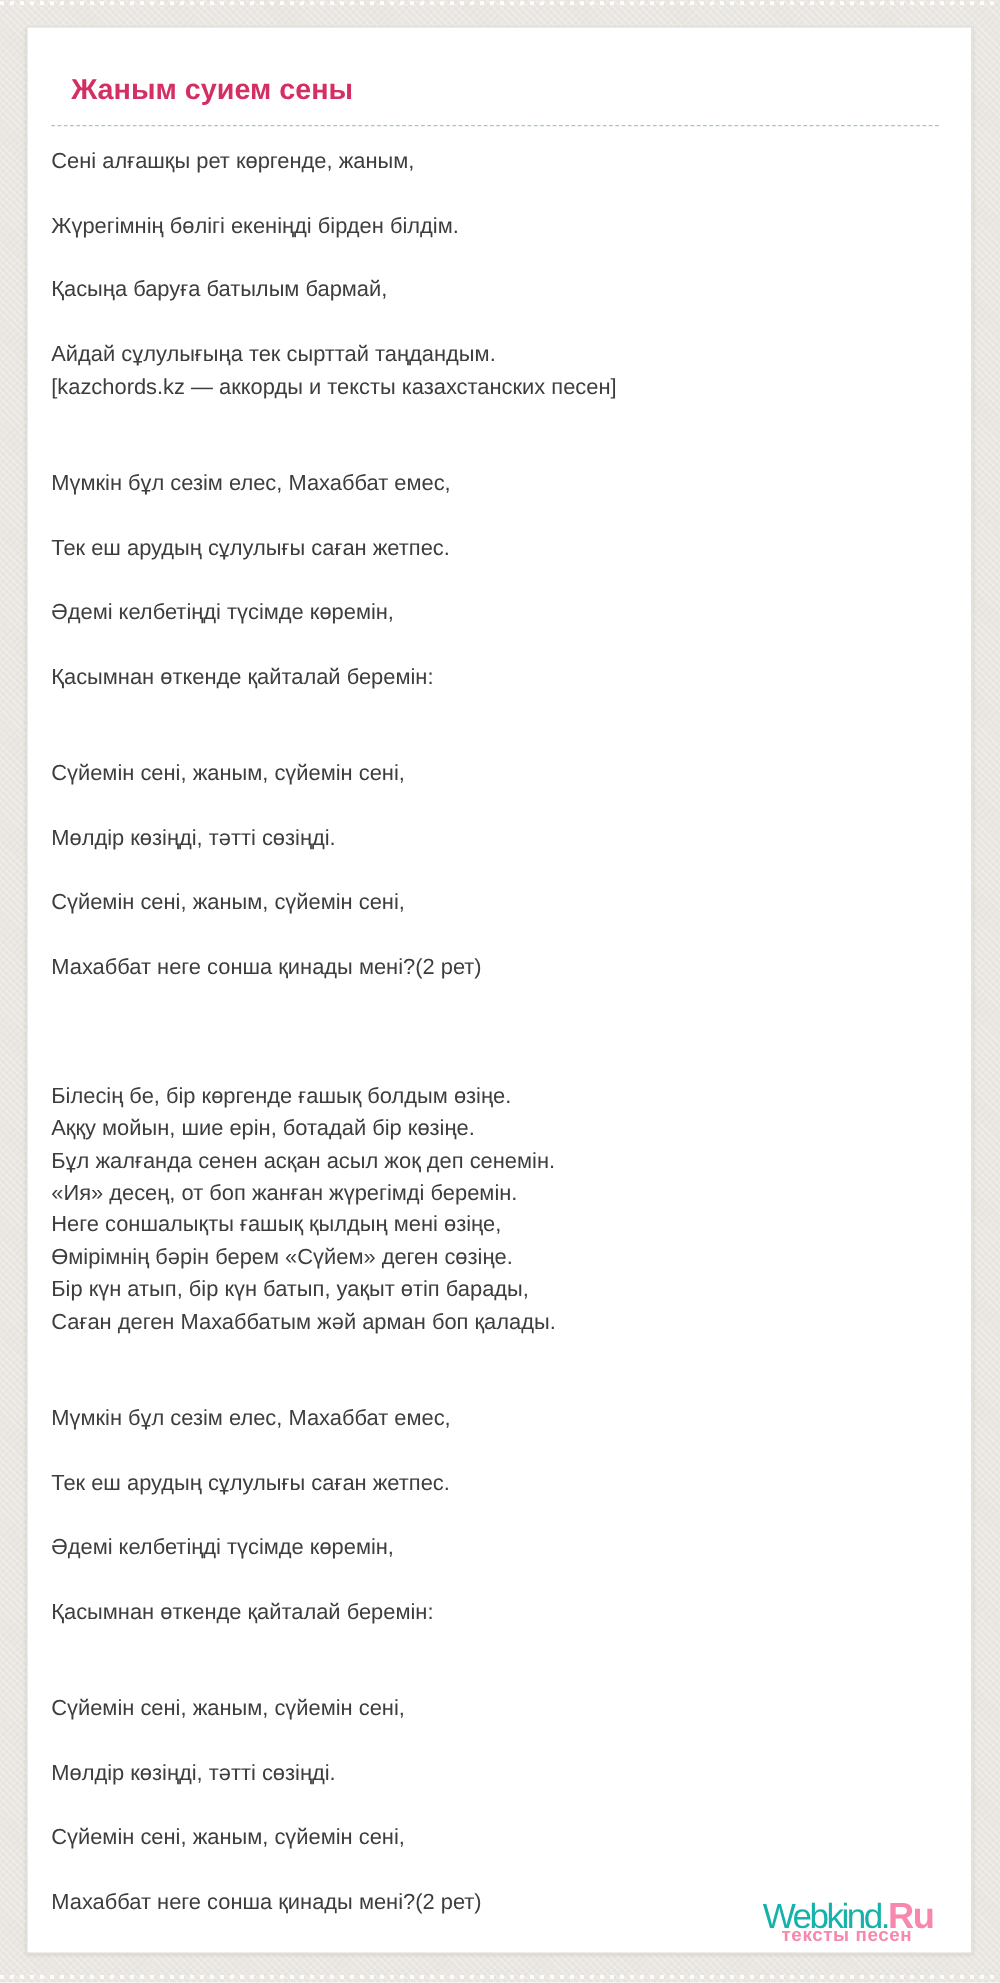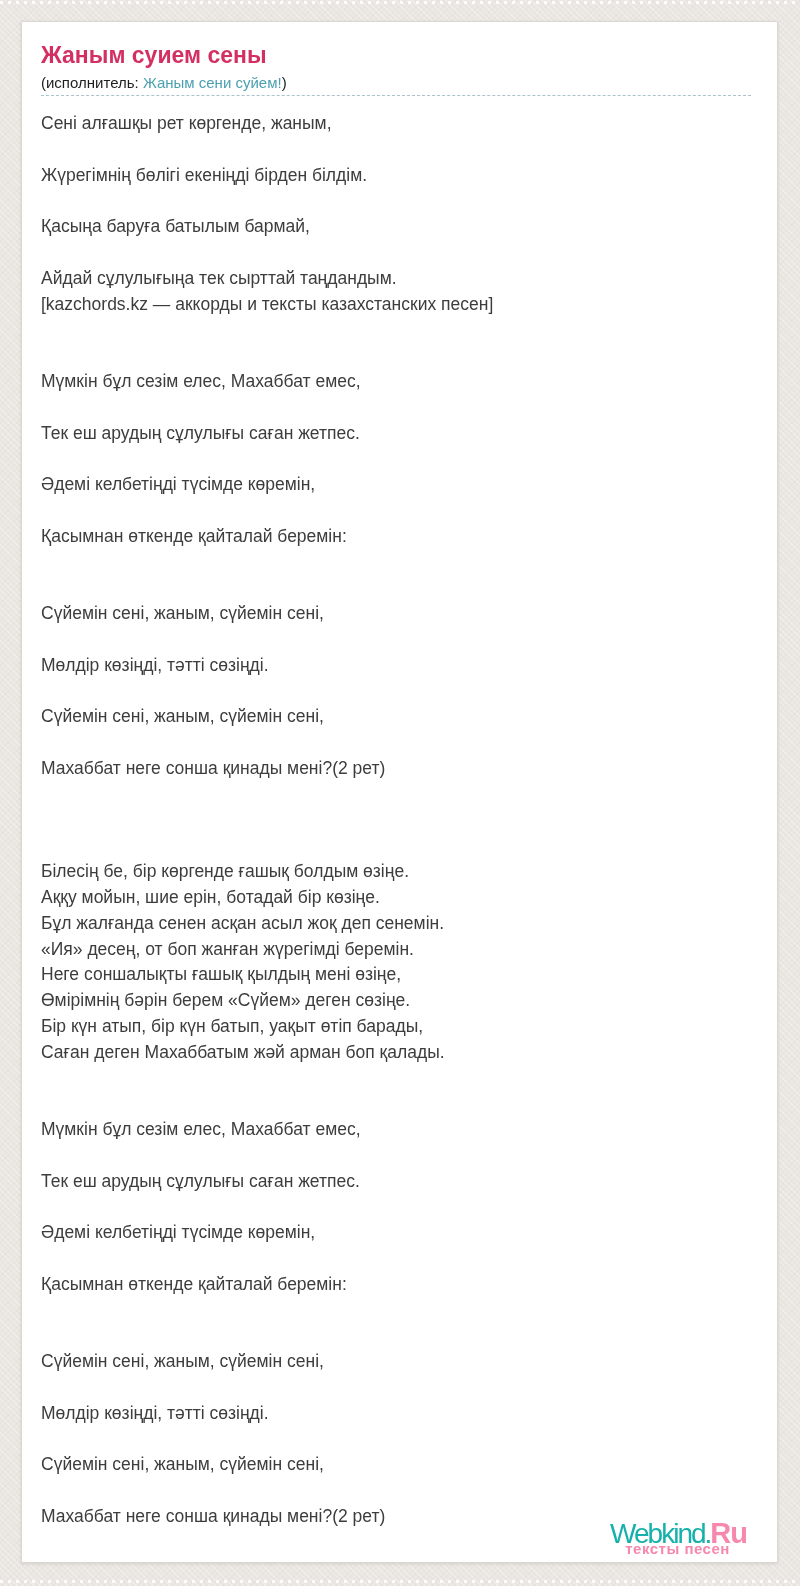--- a/index.html
+++ b/index.html
@@ -39,21 +39,21 @@
     left: 21px;
     top: 21px;
     width: 757px;
     height: 1542px;
     background: var(--card-bg);
     border: 1px solid #dbd8d2;
     box-shadow: 0 1px 3px rgba(0,0,0,0.10);
     padding: 20px 26px 0 19px;
   }
   .title {
-    margin: 0;
+    margin: 16px;
     font-size: 23px;
     line-height: 26px;
     font-weight: bold;
     color: var(--title-color);
   }
   .artist {
     margin-top: 5px;
     font-size: 15px;
     line-height: 20px;
     color: #1e1e1e;
@@ -106,21 +106,20 @@
     text-align: center;
   }
 </style>
 </head>
 <body>
 
 <div class="edge edge-top"></div>
 
 <div class="card">
   <h1 class="title">Жаным суием сены</h1>
-  <div class="artist"><span>(исполнитель: </span><a class="artist-link">Жаным сени суйем!</a><span>)</span></div>
   <div class="separator"></div>
   <div class="lyrics">Сені алғашқы рет көргенде, жаным,
 
 Жүрегімнің бөлігі екеніңді бірден білдім.
 
 Қасыңа баруға батылым бармай,
 
 Айдай сұлулығыңа тек сырттай таңдандым.
 [kazchords.kz — аккорды и тексты казахстанских песен]
 

